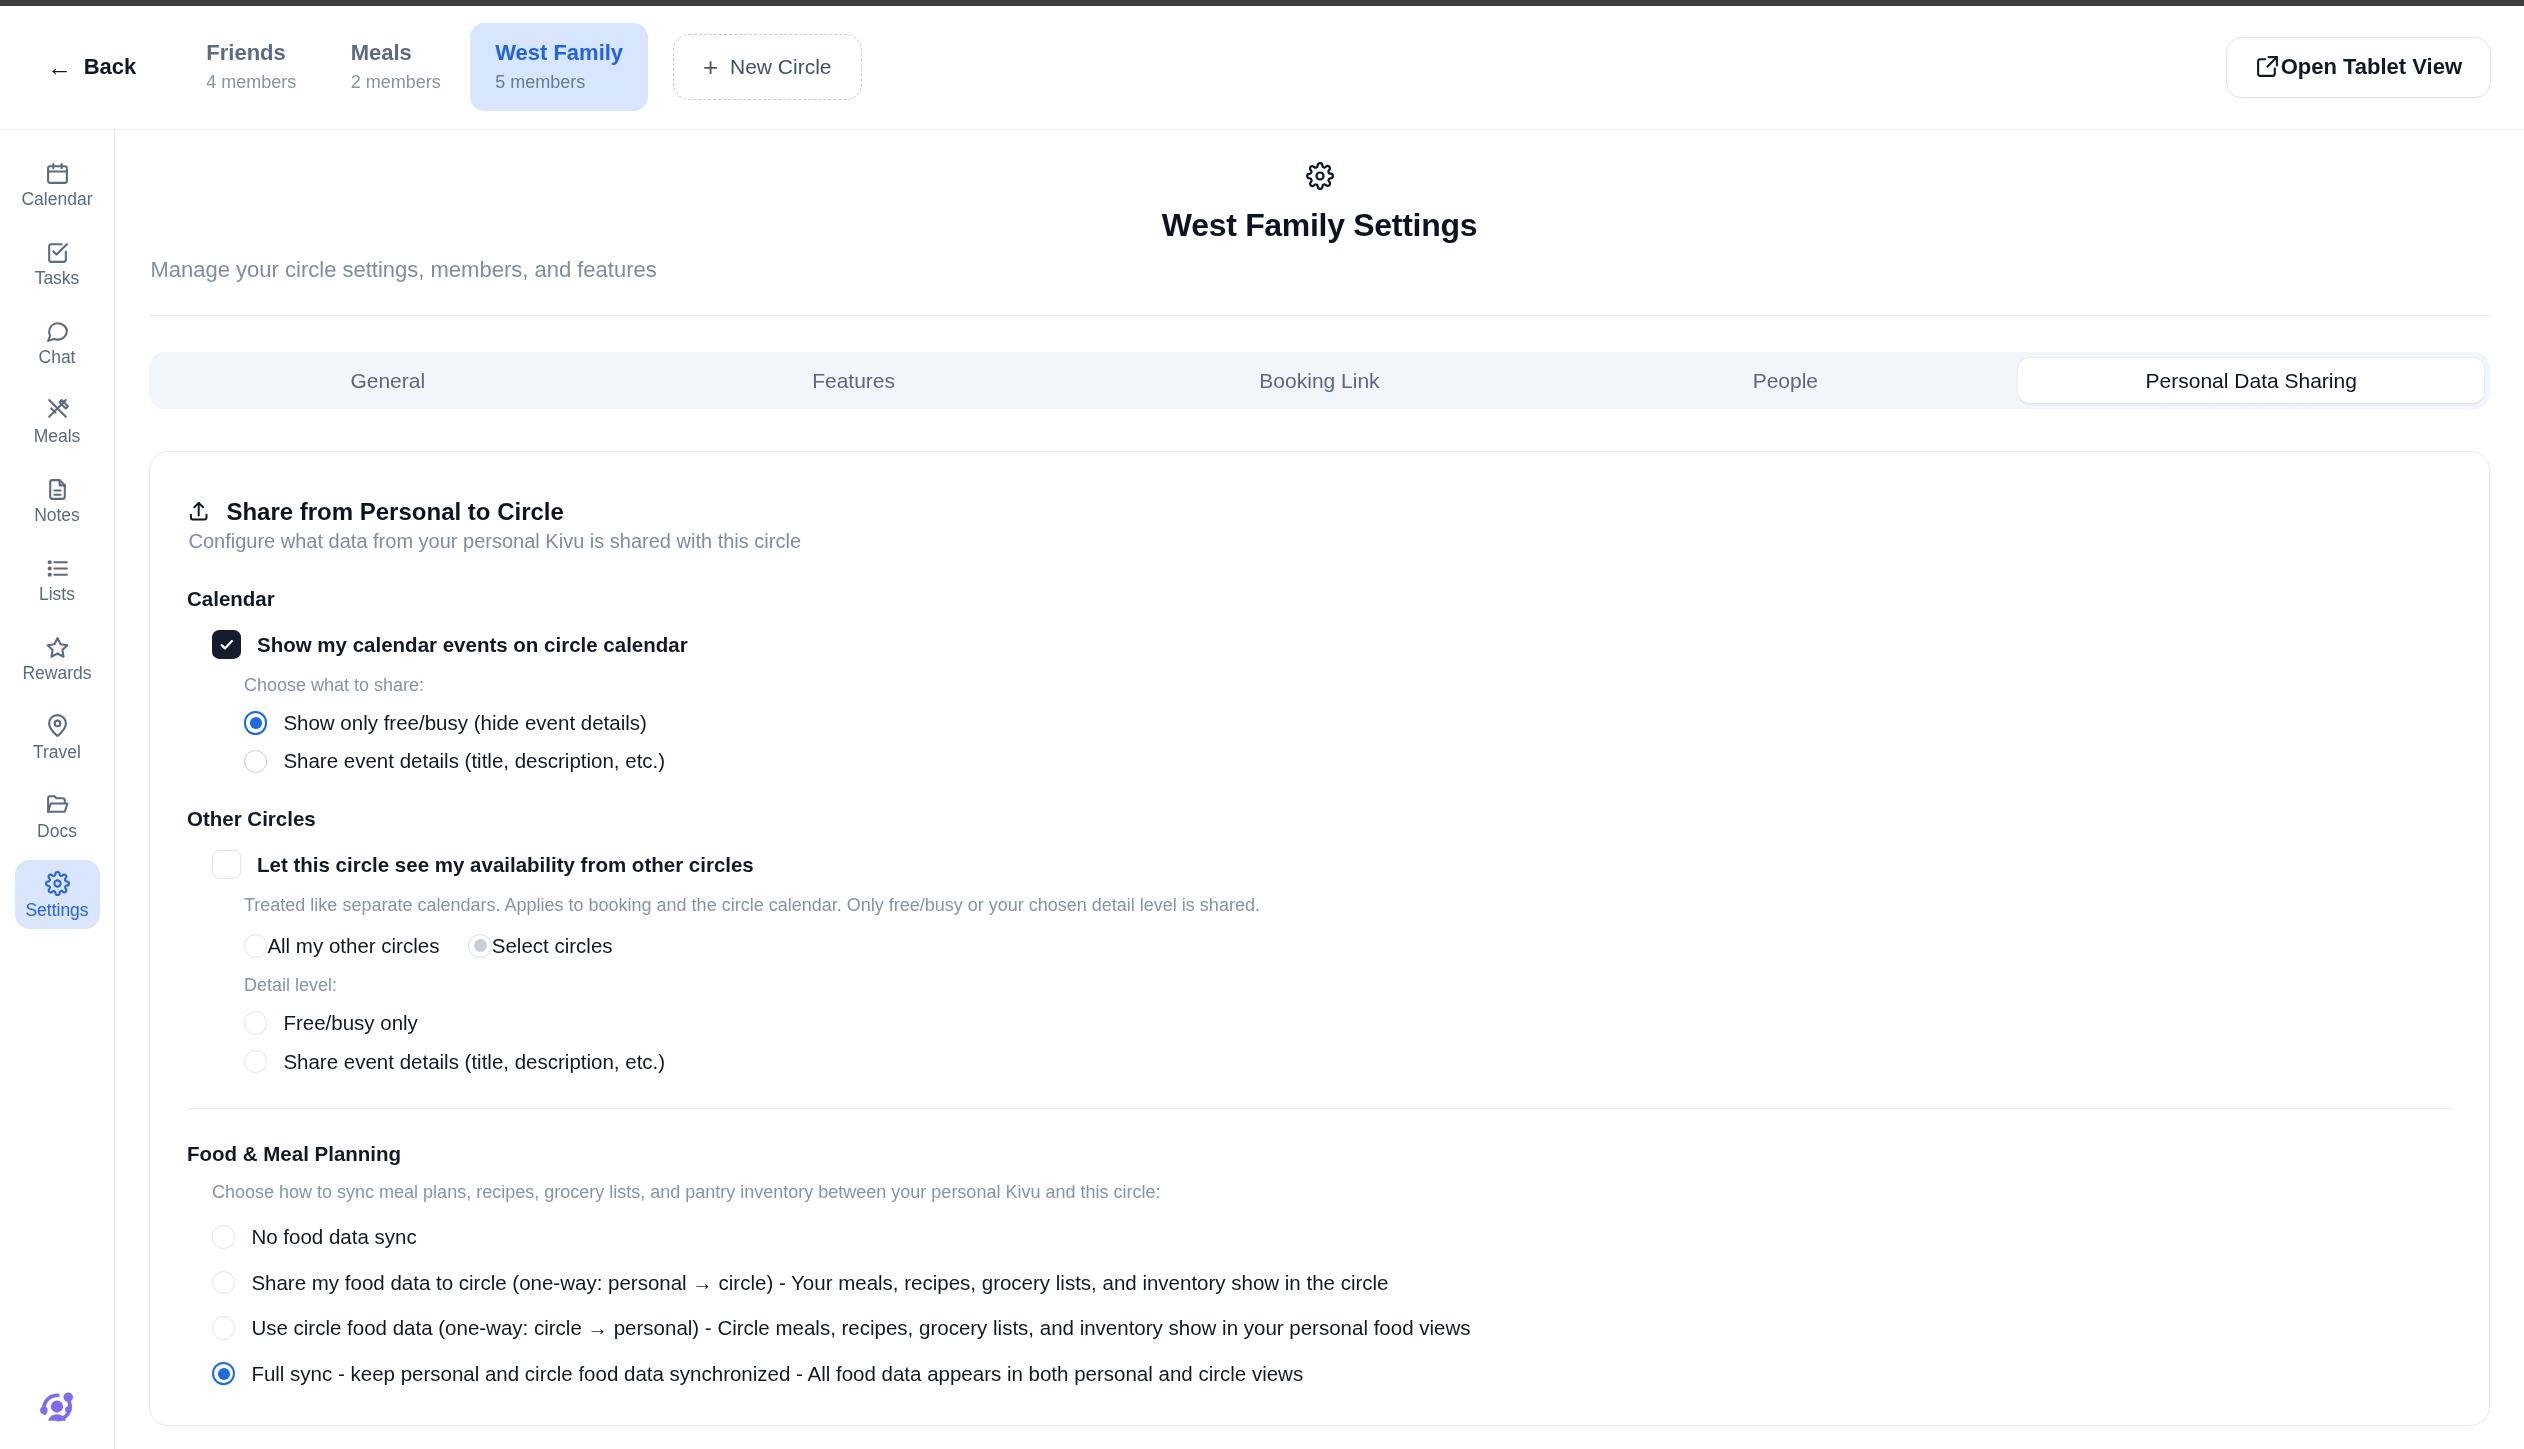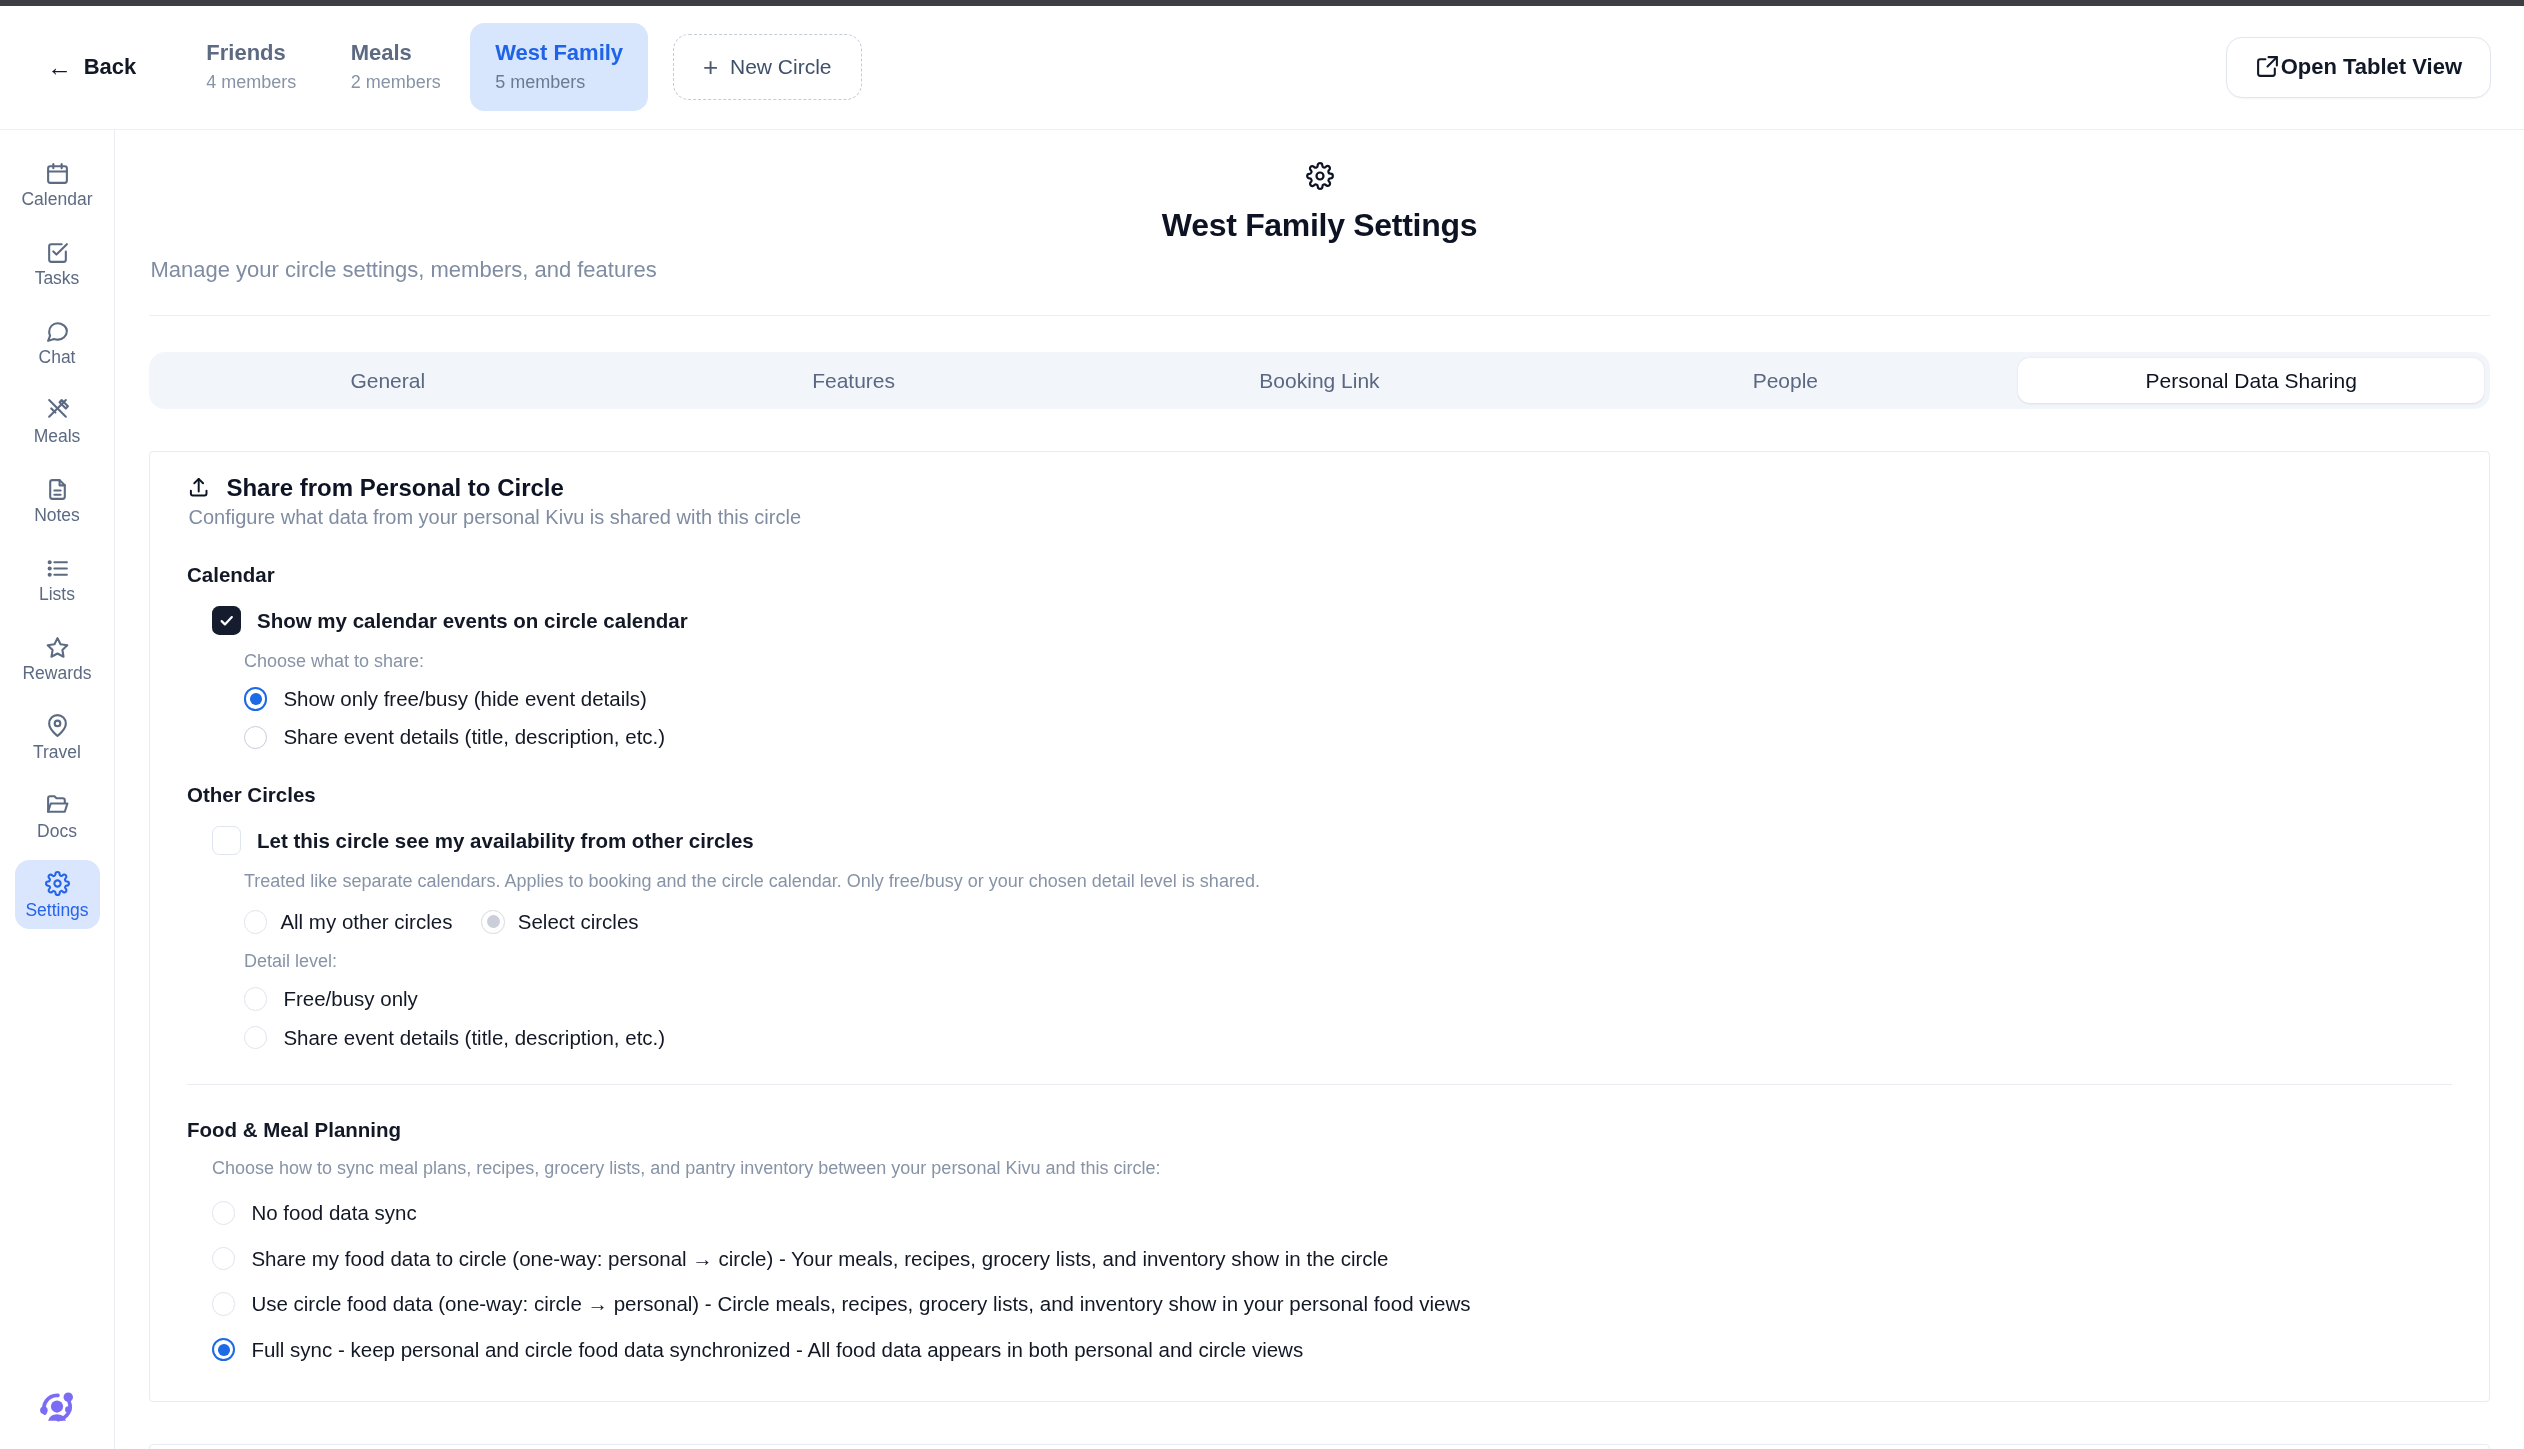--- a/index.html
+++ b/index.html
@@ -98,22 +98,22 @@
     font-size:21px; color:#5a6883; border-radius:11.7px; cursor:pointer; white-space:nowrap;
   }
   .tab.active {
     background:#ffffff; color:#0d1322; font-weight:400;
     box-shadow:0 0.7px 2.2px rgba(16,24,40,.10);
   }
 
   
   .card {
     margin:42px 34px 0 34px; background:#ffffff;
-    border:0.7px solid #e8ebf2; border-radius:4px;
-    padding:22px 37px 39px 37px;
+    border:0.7px solid #e8ebf2; border-radius:19px;
+    padding:46px 37px 39px 37px;
   }
   .card-title { display:flex; align-items:center; gap:16px; }
   .card-title .ct { font-size:24px; font-weight:700; color:#0d1322; }
   .card-sub { font-size:20px; color:#7f8ca1; margin-top:4px; margin-left:1.5px; }
 
   .group { margin-top:34px; }
   .group-label { font-size:20.5px; font-weight:700; color:#121826; }
 
   .row { display:flex; align-items:center; gap:16px; margin-top:19px; }
   .row.tight { margin-top:14.6px; }
@@ -143,21 +143,21 @@
   .rd.on::after { content:""; width:11.7px; height:11.7px; border-radius:50%; background:#1d6ae5; }
   .rd.disabled-on { border-color:#d6dae2; background:#fff; }
   .rd.disabled-on::after { content:""; width:13px; height:13px; border-radius:50%; background:#c9ced8; }
   .rd.disabled-off { border-color:#e0e4ec; }
 
   .indent-1 { margin-left:57px; }
 
   .divider { height:0.7px; background:#e8ebf2; margin:34px 0 0 0; }
 
   .inline-row { display:flex; align-items:center; gap:29px; margin-top:17.5px; margin-left:57px; }
-  .inline-opt { display:flex; align-items:center; gap:13px; }
+  .inline-opt { display:flex; align-items:center; }
   .inline-opt .txt { font-size:20.5px; color:#121826; }
 
   .food-opt { display:flex; align-items:flex-start; gap:16px; margin-top:22px; margin-left:25px; }
   .food-opt .txt { font-size:20.5px; color:#121826; line-height:1.15; }
 </style>
 </head>
 <body>
 
 <div class="top-strip"></div>
 

